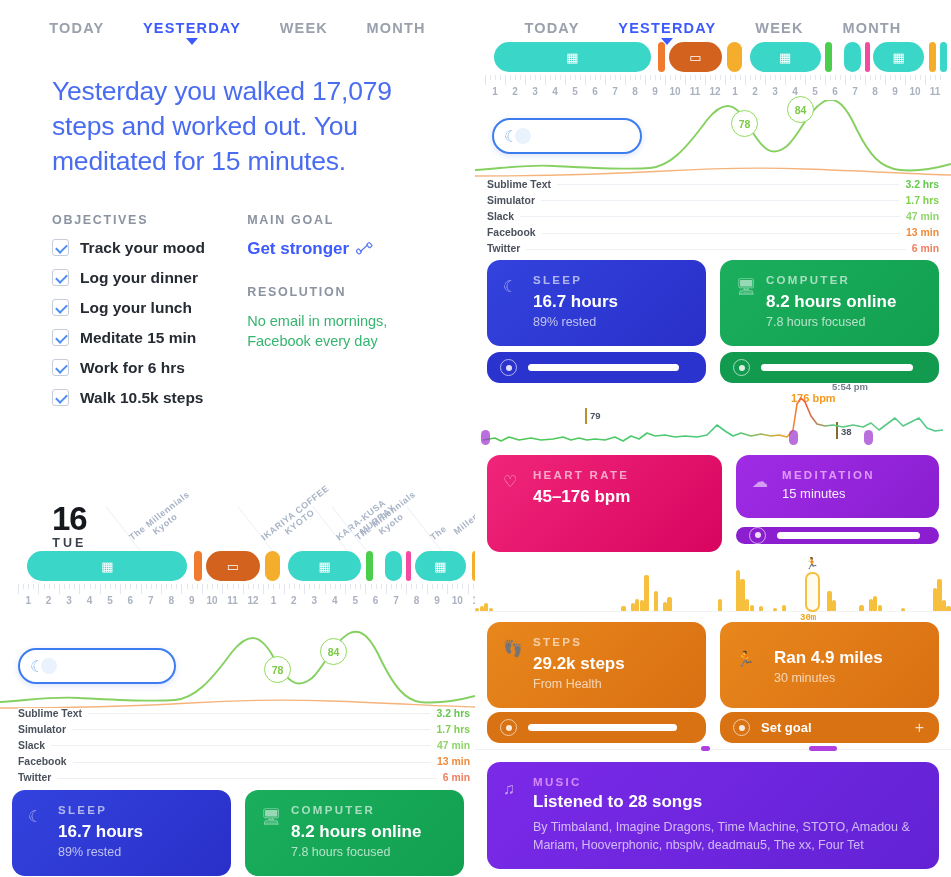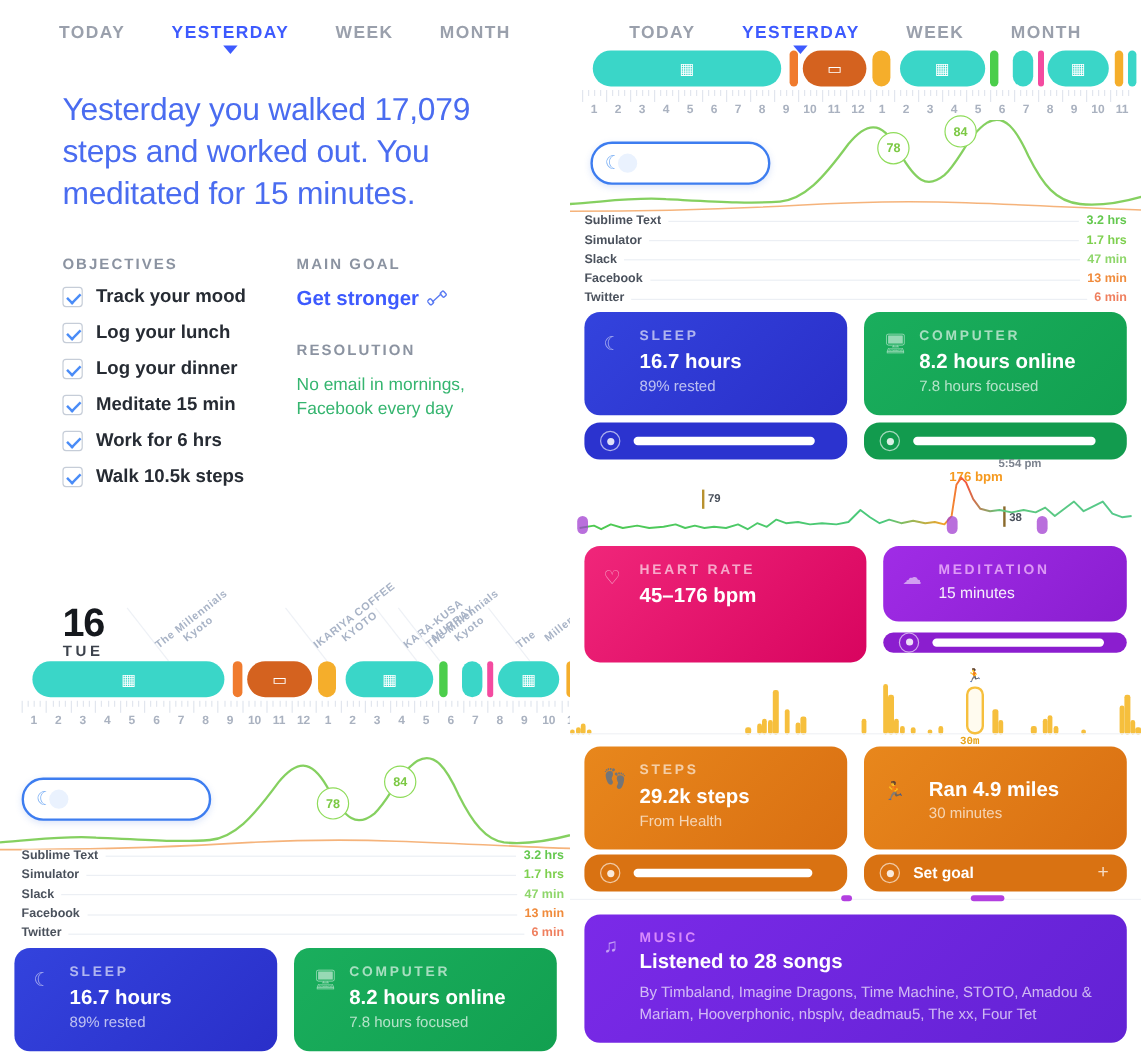--- a/index.html
+++ b/index.html
@@ -206,25 +206,25 @@
 
     <div class="cols">
       <div class="col-a">
         <div class="sec-title">OBJECTIVES</div>
         <div class="obj-row">
           <span class="cbox"></span>
           <span class="obj-label">Track your mood</span>
         </div>
         <div class="obj-row">
           <span class="cbox"></span>
-          <span class="obj-label">Log your lunch</span>
+          <span class="obj-label">Log your dinner</span>
         </div>
         <div class="obj-row">
           <span class="cbox"></span>
-          <span class="obj-label">Log your dinner</span>
+          <span class="obj-label">Log your lunch</span>
         </div>
         <div class="obj-row">
           <span class="cbox"></span>
           <span class="obj-label">Meditate 15 min</span>
         </div>
         <div class="obj-row">
           <span class="cbox"></span>
           <span class="obj-label">Work for 6 hrs</span>
         </div>
         <div class="obj-row">

